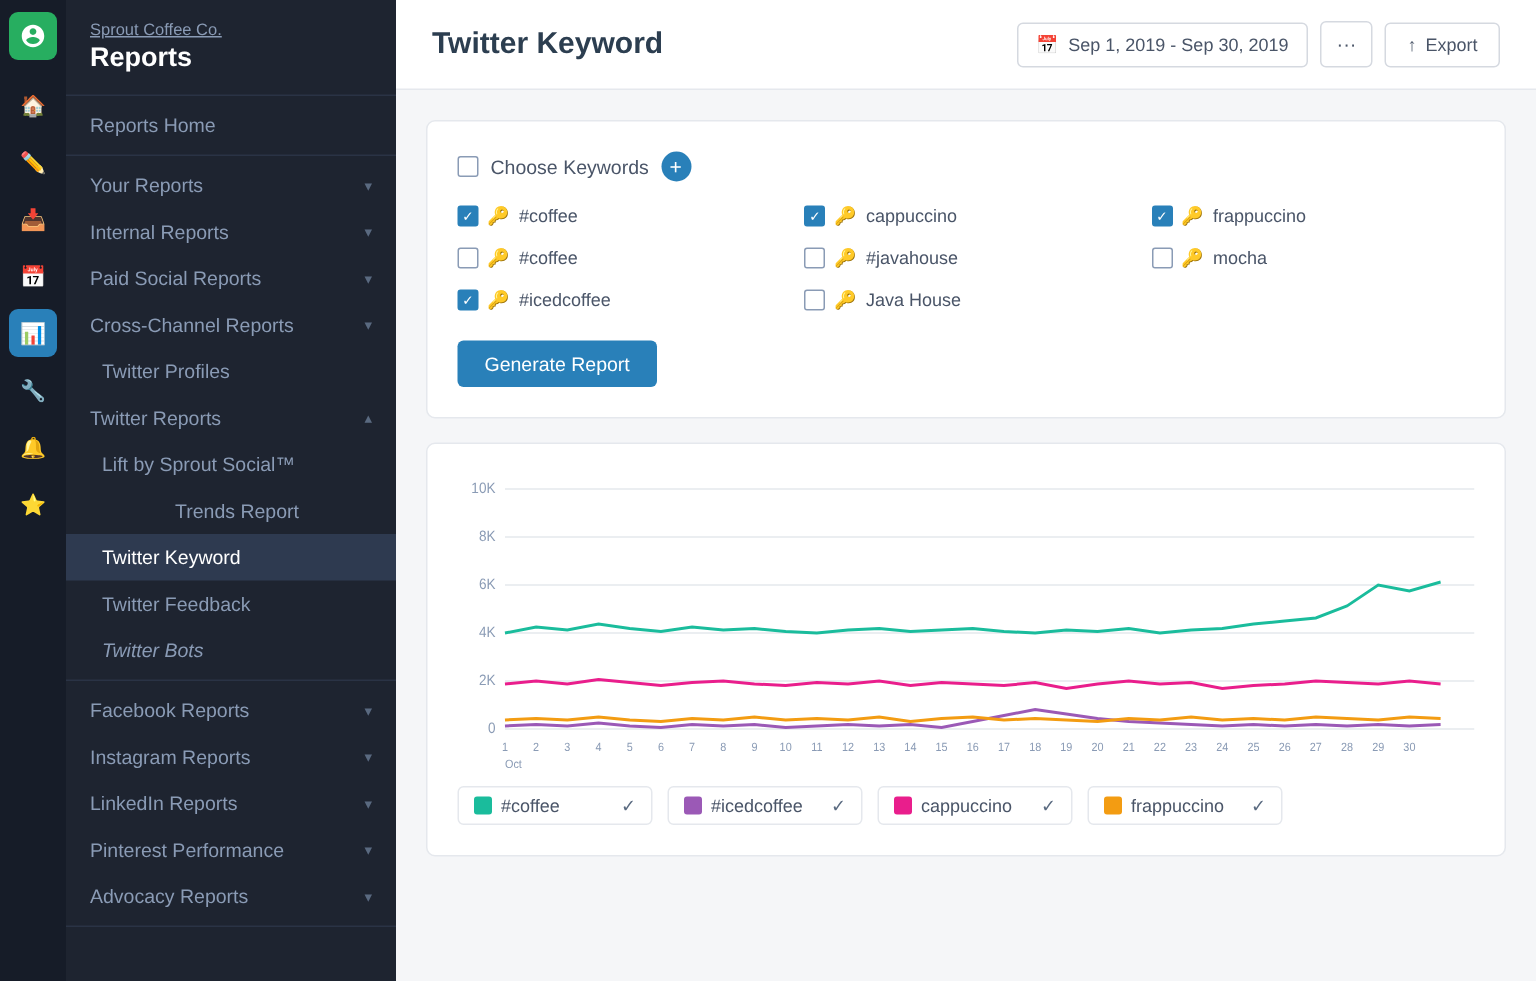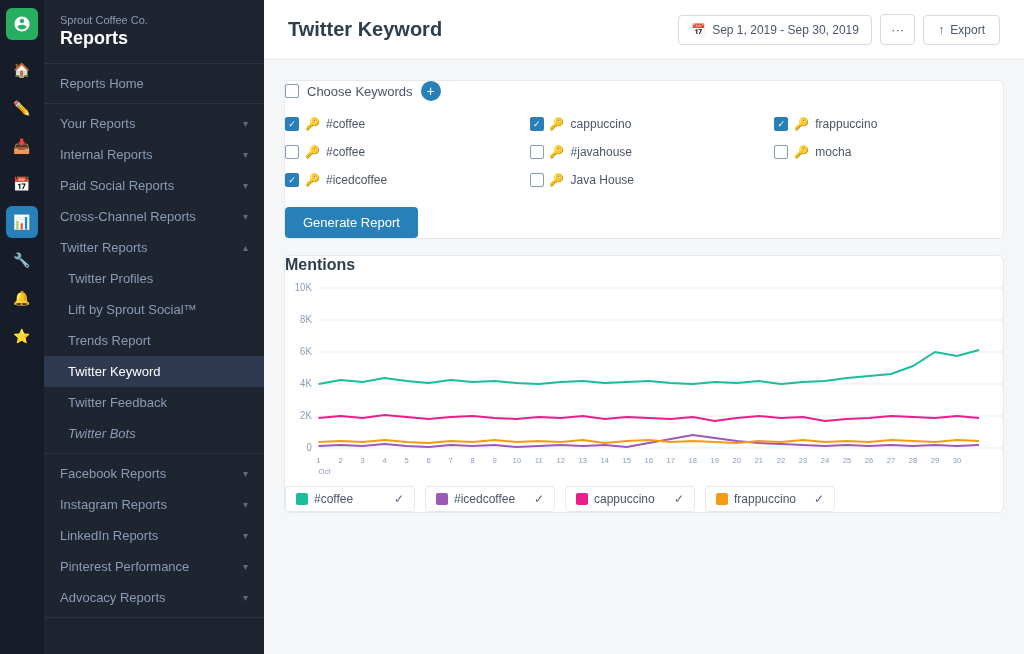--- a/index.html
+++ b/index.html
@@ -3,21 +3,21 @@
   <meta charset="utf-8">
   <style>
     * { box-sizing: border-box; margin: 0; padding: 0; }
     body { font-family: -apple-system, BlinkMacSystemFont, 'Segoe UI', sans-serif; background: #f5f6f8; display: flex; height: 654px; width: 1024px; overflow: hidden; font-size: 13px; }
 
     
     .sidebar { width: 220px; background: #1e2430; color: #8a9bb5; display: flex; flex-direction: column; height: 100%; overflow-y: auto; flex-shrink: 0; }
     .sidebar::-webkit-scrollbar { width: 4px; }
     .sidebar::-webkit-scrollbar-thumb { background: #3a4558; }
     .sidebar-header { padding: 14px 16px; border-bottom: 1px solid #2a3345; }
-    .sidebar-brand { font-size: 11px; color: #8a9bb5; }
+    .sidebar-brand { font-size: 11px; color: #8a9bb5; text-decoration: underline; }
     .sidebar-title { font-size: 18px; color: #fff; font-weight: 600; margin-top: 2px; }
     .sidebar-section { padding: 4px 0; }
     .sidebar-item { display: flex; align-items: center; justify-content: space-between; padding: 8px 16px; cursor: pointer; color: #8a9bb5; font-size: 13px; }
     .sidebar-item.highlight { background: #2e3a50; color: #fff; }
     .sidebar-item .chevron { font-size: 10px; color: #5a6a80; }
     .left-icons { display: flex; flex-direction: column; width: 44px; background: #161c28; align-items: center; padding: 8px 0; gap: 6px; }
     .left-icon { width: 32px; height: 32px; border-radius: 6px; display: flex; align-items: center; justify-content: center; color: #5a6a80; cursor: pointer; font-size: 14px; }
     .left-icon.active { background: #2980b9; color: #fff; }
     .left-icon-logo { width: 32px; height: 32px; border-radius: 6px; background: #27ae60; display: flex; align-items: center; justify-content: center; color: #fff; font-size: 14px; margin-bottom: 8px; }
     .divider { height: 1px; background: #2a3345; margin: 4px 0; }
@@ -28,21 +28,21 @@
     .top-bar-title { font-size: 20px; font-weight: 600; color: #2c3e50; }
     .top-bar-actions { display: flex; align-items: center; gap: 8px; }
     .date-range-btn { display: flex; align-items: center; gap: 6px; padding: 7px 12px; border: 1px solid #d5d9e0; border-radius: 4px; background: #fff; cursor: pointer; font-size: 12px; color: #4a5568; }
     .more-btn { padding: 7px 10px; border: 1px solid #d5d9e0; border-radius: 4px; background: #fff; cursor: pointer; color: #4a5568; }
     .export-btn { display: flex; align-items: center; gap: 6px; padding: 7px 14px; border: 1px solid #d5d9e0; border-radius: 4px; background: #fff; cursor: pointer; font-size: 12px; color: #4a5568; font-weight: 500; }
     .content { flex: 1; overflow-y: auto; padding: 20px; display: flex; flex-direction: column; gap: 16px; }
     .content::-webkit-scrollbar { width: 6px; }
     .content::-webkit-scrollbar-thumb { background: #c0c7d0; border-radius: 3px; }
 
     
-    .card { background: #fff; border-radius: 6px; border: 1px solid #e5e8ed; }
+    .card { background: #fff; border-radius: 6px; border: 1px solid #e5e8ed; padding: 20px; }
     .keyword-header { display: flex; align-items: center; gap: 8px; margin-bottom: 12px; }
     .keyword-header span { font-size: 13px; color: #4a5568; }
     .add-btn { width: 20px; height: 20px; border-radius: 50%; background: #2980b9; color: #fff; display: flex; align-items: center; justify-content: center; cursor: pointer; font-size: 14px; line-height: 1; }
     .keywords-grid { display: grid; grid-template-columns: repeat(3, 1fr); gap: 6px 16px; margin-bottom: 16px; }
     .keyword-item { display: flex; align-items: center; gap: 6px; padding: 4px 0; }
     .kw-checkbox { width: 14px; height: 14px; border: 1.5px solid #8a9bb5; border-radius: 2px; display: flex; align-items: center; justify-content: center; flex-shrink: 0; }
     .kw-checkbox.checked { background: #2980b9; border-color: #2980b9; }
     .kw-checkbox.checked::after { content: '✓'; color: #fff; font-size: 9px; }
     .kw-icon { color: #8a9bb5; font-size: 12px; }
     .kw-label { font-size: 12px; color: #4a5568; }
@@ -98,32 +98,32 @@
       <span class="chevron">▾</span>
     </div>
     <div class="sidebar-item">
       <span>Paid Social Reports</span>
       <span class="chevron">▾</span>
     </div>
     <div class="sidebar-item">
       <span>Cross-Channel Reports</span>
       <span class="chevron">▾</span>
     </div>
+    <div class="sidebar-item" style="padding-left:24px;">
+      <span>Twitter Profiles</span>
+    </div>
+
     <div class="sidebar-item">
       <span>Twitter Reports</span>
       <span class="chevron">▴</span>
     </div>
-
-    <div class="sidebar-item" style="padding-left:24px;">
-      <span>Twitter Profiles</span>
-    </div>
     <div class="sidebar-item" style="padding-left:24px;">
       <span>Lift by Sprout Social™</span>
     </div>
-    <div class="sidebar-item" style="padding-left:24px;">
+    <div class="sidebar-item" style="padding-left:24px;justify-content:center;">
       <span>Trends Report</span>
     </div>
     <div class="sidebar-item highlight" style="padding-left:24px;">
       <span>Twitter Keyword</span>
     </div>
     <div class="sidebar-item" style="padding-left:24px;">
       <span>Twitter Feedback</span>
     </div>
     <div class="sidebar-item" style="padding-left:24px;font-style:italic;">
       <span>Twitter Bots</span>
@@ -226,21 +226,20 @@
           <div class="kw-checkbox"></div>
           <span class="kw-icon">🔑</span>
           <span class="kw-label">Java House</span>
         </div>
         <div class="keyword-item"></div>
       </div>
       <button class="generate-btn">Generate Report</button>
     </div>
 
     <div class="card">
-      <div class="card-title">Mentions</div>
       <div class="chart-area">
         <svg class="chart-svg" viewBox="0 0 750 200" preserveAspectRatio="none">
 
           <line class="grid-line" x1="35" y1="10" x2="750" y2="10"></line>
           <line class="grid-line" x1="35" y1="42" x2="750" y2="42"></line>
           <line class="grid-line" x1="35" y1="74" x2="750" y2="74"></line>
           <line class="grid-line" x1="35" y1="106" x2="750" y2="106"></line>
           <line class="grid-line" x1="35" y1="138" x2="750" y2="138"></line>
           <line class="grid-line" x1="35" y1="170" x2="750" y2="170"></line>
 

